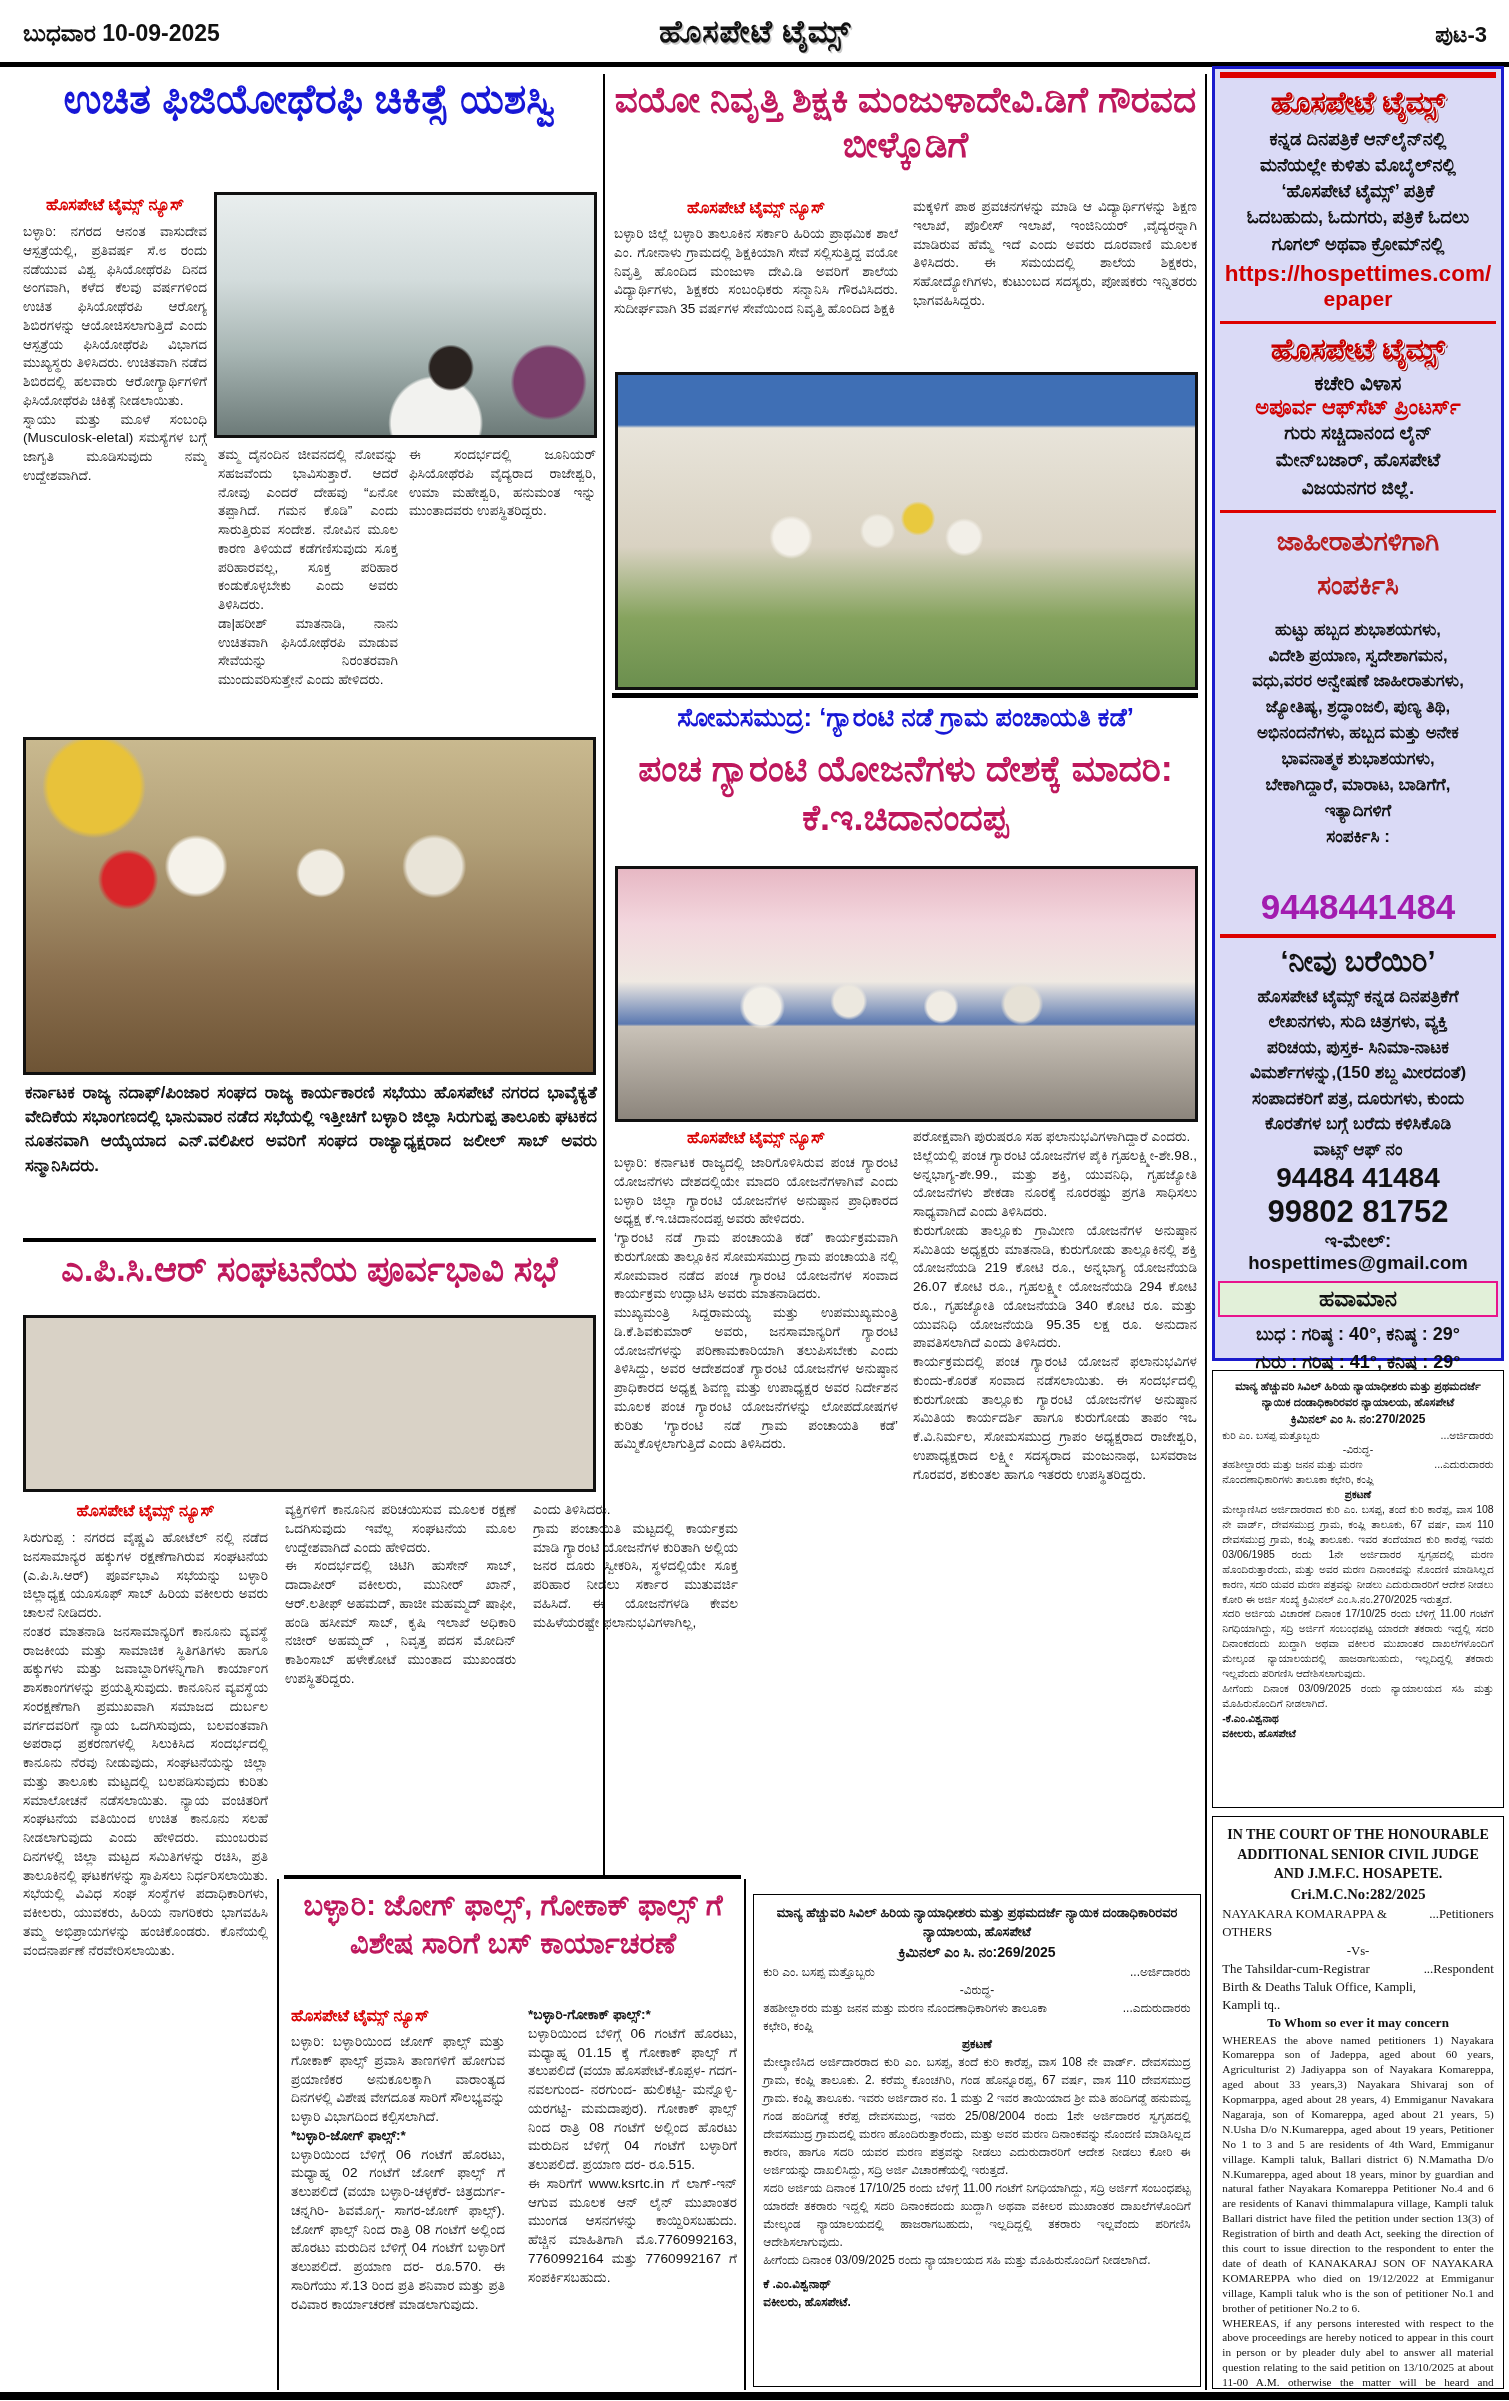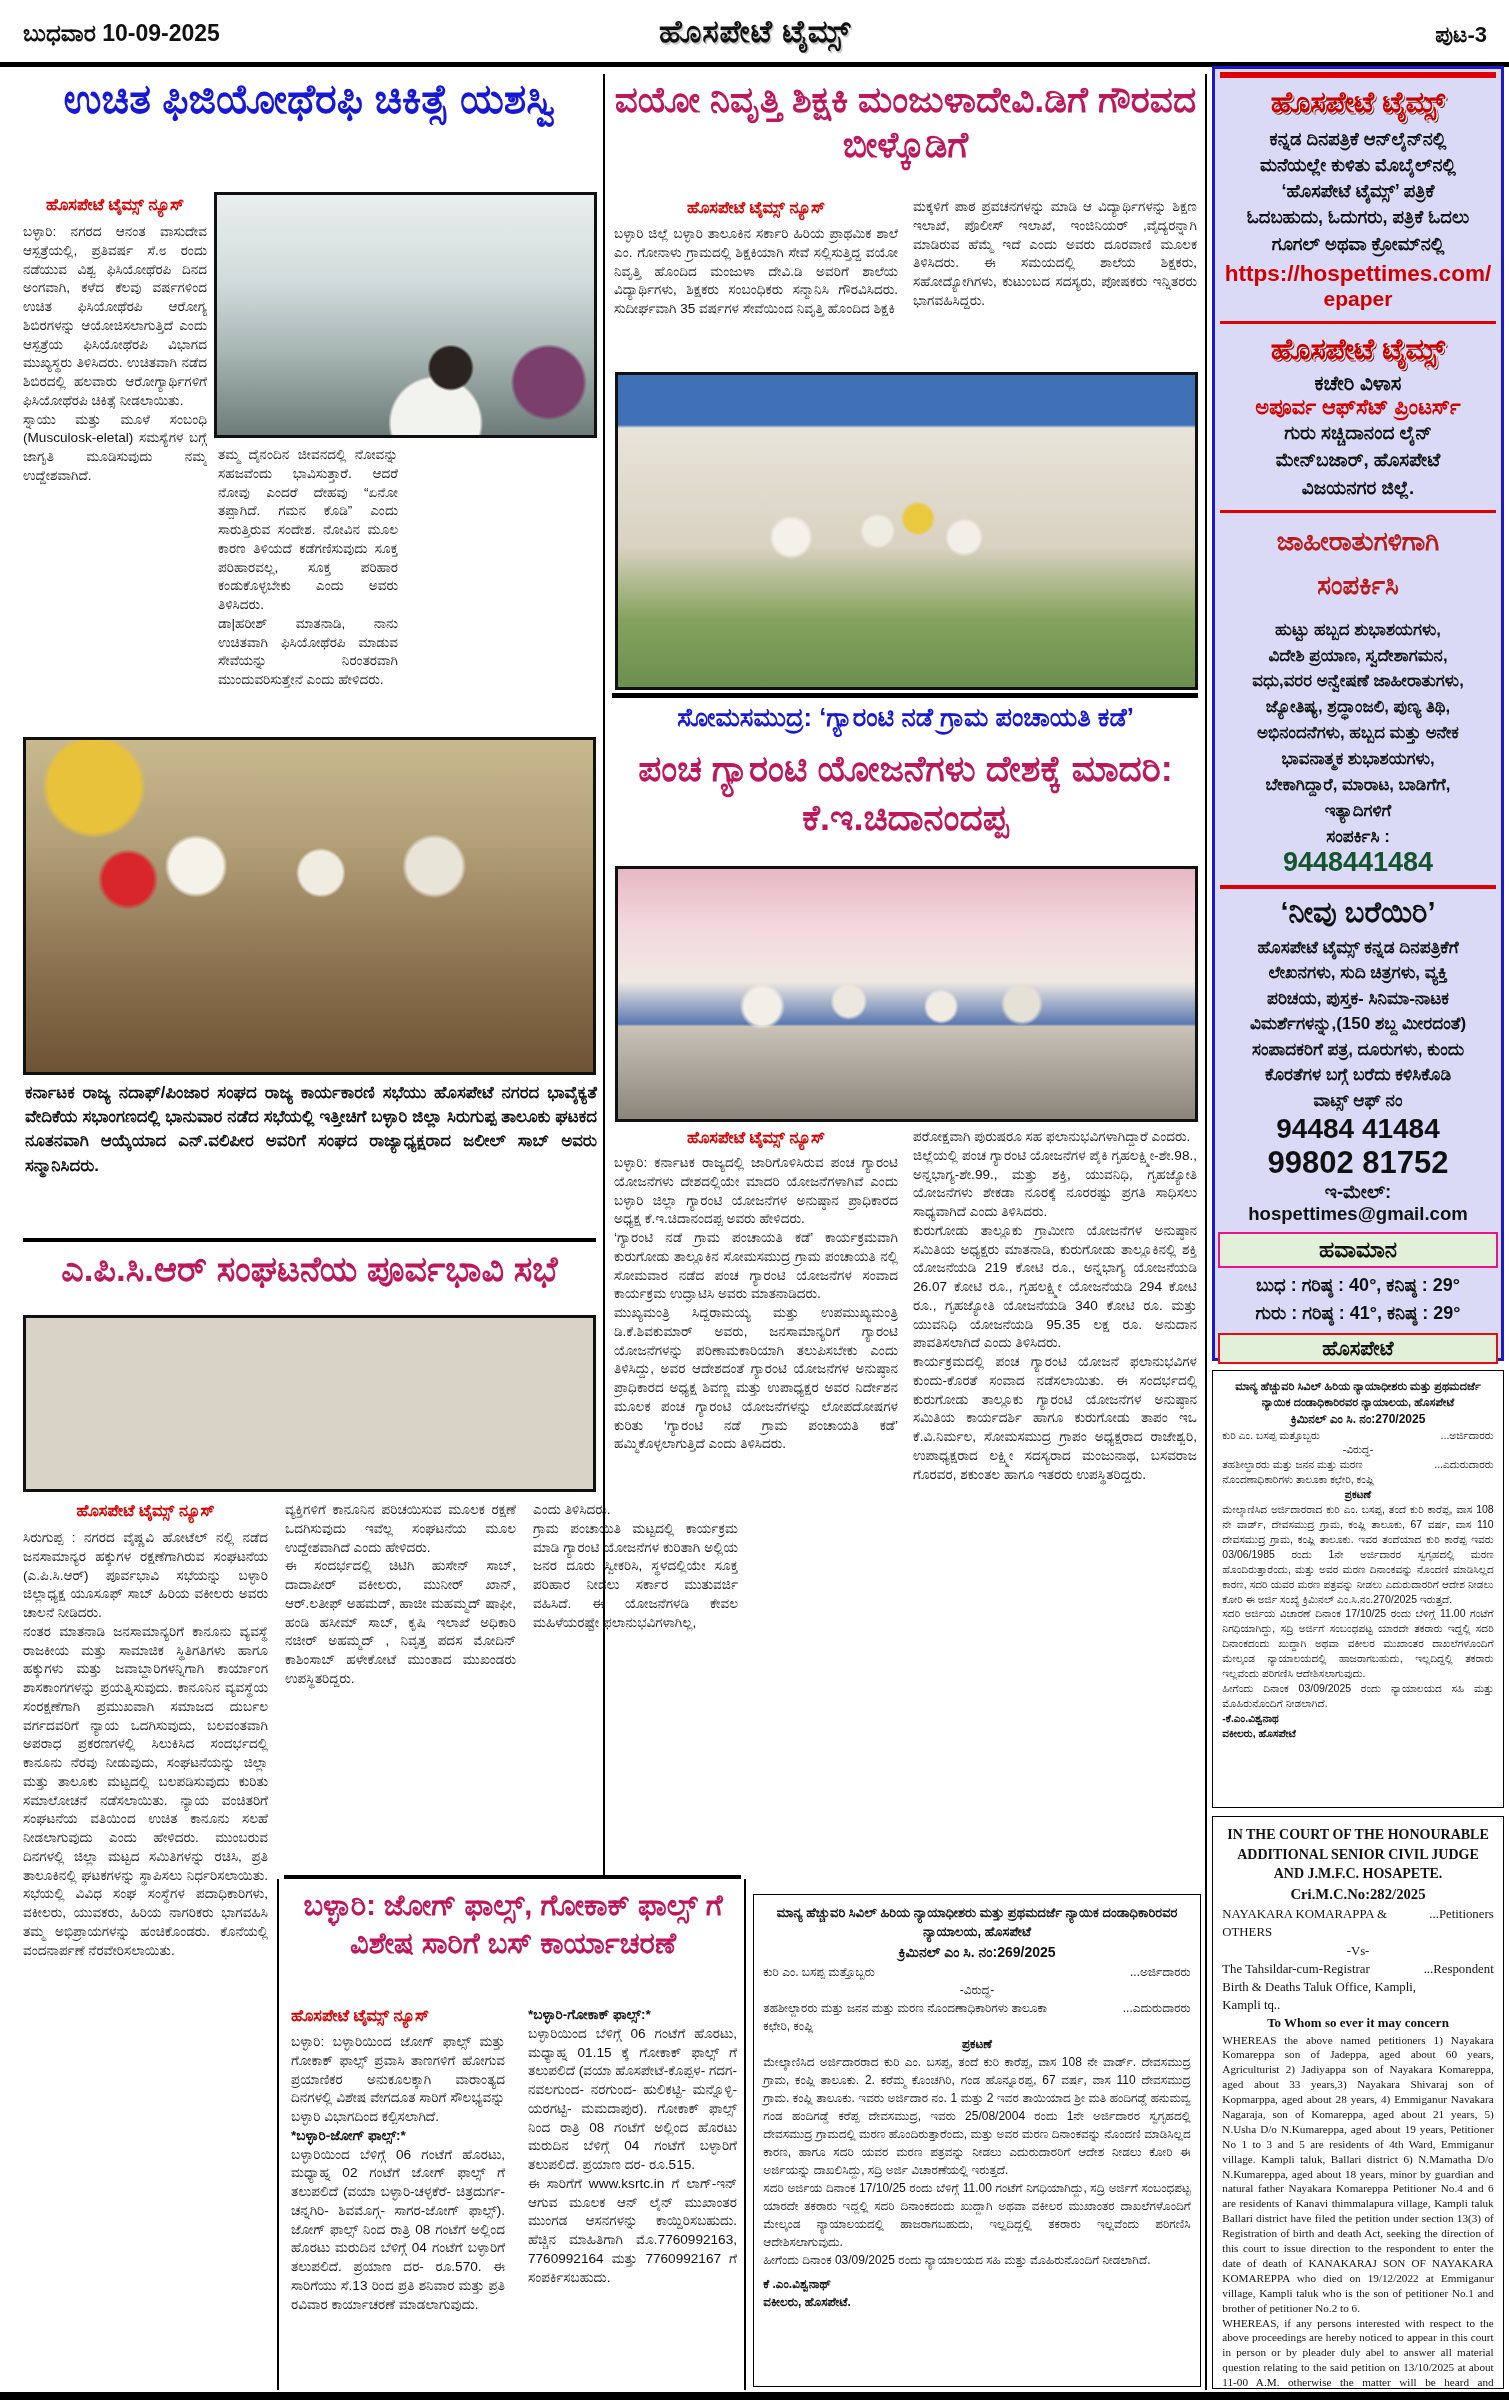--- a/index.html
+++ b/index.html
@@ -54,20 +54,21 @@
   <div class="abs body-txt" style="left:23px;top:223px;width:184px;height:508px;">ಬಳ್ಳಾರಿ: ನಗರದ ಆನಂತ ವಾಸುದೇವ ಆಸ್ಪತ್ರೆಯಲ್ಲಿ, ಪ್ರತಿವರ್ಷ ಸೆ.೮ ರಂದು ನಡೆಯುವ ವಿಶ್ವ ಫಿಸಿಯೋಥೆರಪಿ ದಿನದ ಅಂಗವಾಗಿ, ಕಳೆದ ಕೆಲವು ವರ್ಷಗಳಿಂದ ಉಚಿತ ಫಿಸಿಯೋಥೆರಪಿ ಆರೋಗ್ಯ ಶಿಬಿರಗಳನ್ನು ಆಯೋಜಿಸಲಾಗುತ್ತಿದೆ ಎಂದು ಆಸ್ಪತ್ರೆಯ ಫಿಸಿಯೋಥೆರಪಿ ವಿಭಾಗದ ಮುಖ್ಯಸ್ಥರು ತಿಳಿಸಿದರು. ಉಚಿತವಾಗಿ ನಡೆದ ಶಿಬಿರದಲ್ಲಿ ಹಲವಾರು ಆರೋಗ್ಯಾರ್ಥಿಗಳಿಗೆ ಫಿಸಿಯೋಥೆರಪಿ ಚಿಕಿತ್ಸೆ ನೀಡಲಾಯಿತು.
 ಸ್ನಾಯು ಮತ್ತು ಮೂಳೆ ಸಂಬಂಧಿ (Musculosk-eletal) ಸಮಸ್ಯೆಗಳ ಬಗ್ಗೆ ಜಾಗೃತಿ ಮೂಡಿಸುವುದು ನಮ್ಮ ಉದ್ದೇಶವಾಗಿದೆ.</div>
   <div class="abs photo" style="left:214px;top:192px;width:383px;height:246px;
               background:
                 radial-gradient(circle at 62% 72%, #2a2320 0 7%, transparent 8%),
                 radial-gradient(circle at 88% 78%, #7a3f6b 0 9%, transparent 10%),
                 radial-gradient(circle at 58% 95%, #f2f2ef 0 14%, transparent 15%),
                 linear-gradient(180deg,#e9eeee 0%,#d3dcdc 35%,#a8b6b4 65%,#6d7b79 100%);"></div>
   <div class="abs body-txt" style="left:218px;top:446px;width:180px;height:285px;">ತಮ್ಮ ದೈನಂದಿನ ಜೀವನದಲ್ಲಿ ನೋವನ್ನು ಸಹಜವೆಂದು ಭಾವಿಸುತ್ತಾರೆ. ಆದರೆ ನೋವು ಎಂದರೆ ದೇಹವು “ಏನೋ ತಪ್ಪಾಗಿದೆ. ಗಮನ ಕೊಡಿ” ಎಂದು ಸಾರುತ್ತಿರುವ ಸಂದೇಶ. ನೋವಿನ ಮೂಲ ಕಾರಣ ತಿಳಿಯದೆ ಕಡೆಗಣಿಸುವುದು ಸೂಕ್ತ ಪರಿಹಾರವಲ್ಲ, ಸೂಕ್ತ ಪರಿಹಾರ ಕಂಡುಕೊಳ್ಳಬೇಕು ಎಂದು ಅವರು ತಿಳಿಸಿದರು.
 ಡಾ|ಹರೀಶ್ ಮಾತನಾಡಿ, ನಾನು ಉಚಿತವಾಗಿ ಫಿಸಿಯೋಥೆರಪಿ ಮಾಡುವ ಸೇವೆಯನ್ನು ನಿರಂತರವಾಗಿ ಮುಂದುವರಿಸುತ್ತೇನೆ ಎಂದು ಹೇಳಿದರು.</div>
+  <div class="abs body-txt" style="left:409px;top:446px;width:187px;height:285px;">ಈ ಸಂದರ್ಭದಲ್ಲಿ ಜೂನಿಯರ್ ಫಿಸಿಯೋಥೆರಪಿ ವೈದ್ಯರಾದ ರಾಜೇಶ್ವರಿ, ಉಮಾ ಮಹೇಶ್ವರಿ, ಹನುಮಂತ ಇನ್ನು ಮುಂತಾದವರು ಉಪಸ್ಥಿತರಿದ್ದರು.</div>
 
   <div class="abs photo" style="left:23px;top:737px;width:573px;height:338px;
               background:
                 radial-gradient(circle at 18% 42%, #d8262a 0 5%, transparent 6%),
                 radial-gradient(circle at 30% 38%, #f5f2ea 0 6%, transparent 7%),
                 radial-gradient(circle at 52% 40%, #f0ece2 0 6%, transparent 7%),
                 radial-gradient(circle at 72% 38%, #e9e4d8 0 6%, transparent 7%),
                 radial-gradient(circle at 12% 14%, #e8c23a 0 8%, transparent 9%),
                 linear-gradient(180deg,#c9b98f 0%,#b3a179 30%,#8a6f4e 70%,#6e5435 100%);"></div>
   <div class="abs caption" style="left:25px;top:1081px;width:572px;height:152px;">ಕರ್ನಾಟಕ ರಾಜ್ಯ ನದಾಫ್/ಪಿಂಜಾರ ಸಂಘದ ರಾಜ್ಯ ಕಾರ್ಯಕಾರಣಿ ಸಭೆಯು ಹೊಸಪೇಟೆ ನಗರದ ಭಾವೈಕ್ಯತೆ ವೇದಿಕೆಯ ಸಭಾಂಗಣದಲ್ಲಿ ಭಾನುವಾರ ನಡೆದ ಸಭೆಯಲ್ಲಿ ಇತ್ತೀಚಿಗೆ ಬಳ್ಳಾರಿ ಜಿಲ್ಲಾ ಸಿರುಗುಪ್ಪ ತಾಲೂಕು ಘಟಕದ ನೂತನವಾಗಿ ಆಯ್ಕೆಯಾದ ಎನ್.ವಲಿಪೀರ ಅವರಿಗೆ ಸಂಘದ ರಾಜ್ಯಾಧ್ಯಕ್ಷರಾದ ಜಲೀಲ್ ಸಾಬ್ ಅವರು ಸನ್ಮಾನಿಸಿದರು.</div>
@@ -179,21 +180,21 @@
 ಸಂಪರ್ಕಿಸಿ</div>
     <div class="sb-center" style="font-size:16.7px;line-height:1.55;margin-top:7.7px;">ಹುಟ್ಟು ಹಬ್ಬದ ಶುಭಾಶಯಗಳು,
 ವಿದೇಶಿ ಪ್ರಯಾಣ, ಸ್ವದೇಶಾಗಮನ,
 ವಧು,ವರರ ಅನ್ವೇಷಣೆ ಜಾಹೀರಾತುಗಳು,
 ಜ್ಯೋತಿಷ್ಯ, ಶ್ರದ್ಧಾಂಜಲಿ, ಪುಣ್ಯ ತಿಥಿ,
 ಅಭಿನಂದನೆಗಳು, ಹಬ್ಬದ ಮತ್ತು ಅನೇಕ
 ಭಾವನಾತ್ಮಕ ಶುಭಾಶಯಗಳು,
 ಬೇಕಾಗಿದ್ದಾರೆ, ಮಾರಾಟ, ಬಾಡಿಗೆಗೆ,
 ಇತ್ಯಾದಿಗಳಿಗೆ</div>
     <div class="sb-center" style="font-size:17px;margin-top:3.1px;">ಸಂಪರ್ಕಿಸಿ :</div>
-    <div class="sb-center" style="font-size:27px;color:#14532d;">9448441484</div>
+    <div class="sb-center" style="font-size:35px;color:#a21caf;margin-top:40px;">9448441484</div>
     <div class="red-hr" style="margin:7.7px 4.6px;"></div>
     <div class="sb-center" style="font-size:29px;">‘ನೀವು ಬರೆಯಿರಿ’</div>
     <div class="sb-center" style="font-size:17px;line-height:1.5;margin-top:4.6px;">ಹೊಸಪೇಟೆ ಟೈಮ್ಸ್ ಕನ್ನಡ ದಿನಪತ್ರಿಕೆಗೆ
 ಲೇಖನಗಳು, ಸುದಿ ಚಿತ್ರಗಳು, ವ್ಯಕ್ತಿ
 ಪರಿಚಯ, ಪುಸ್ತಕ- ಸಿನಿಮಾ-ನಾಟಕ
 ವಿಮರ್ಶೆಗಳನ್ನು,(150 ಶಬ್ದ ಮೀರದಂತೆ)
 ಸಂಪಾದಕರಿಗೆ ಪತ್ರ, ದೂರುಗಳು, ಕುಂದು
 ಕೊರತೆಗಳ ಬಗ್ಗೆ ಬರೆದು ಕಳಿಸಿಕೊಡಿ
 ವಾಟ್ಸ್ ಆಫ್ ನಂ</div>
     <div class="sb-center" style="font-size:28px;">94484 41484</div>

